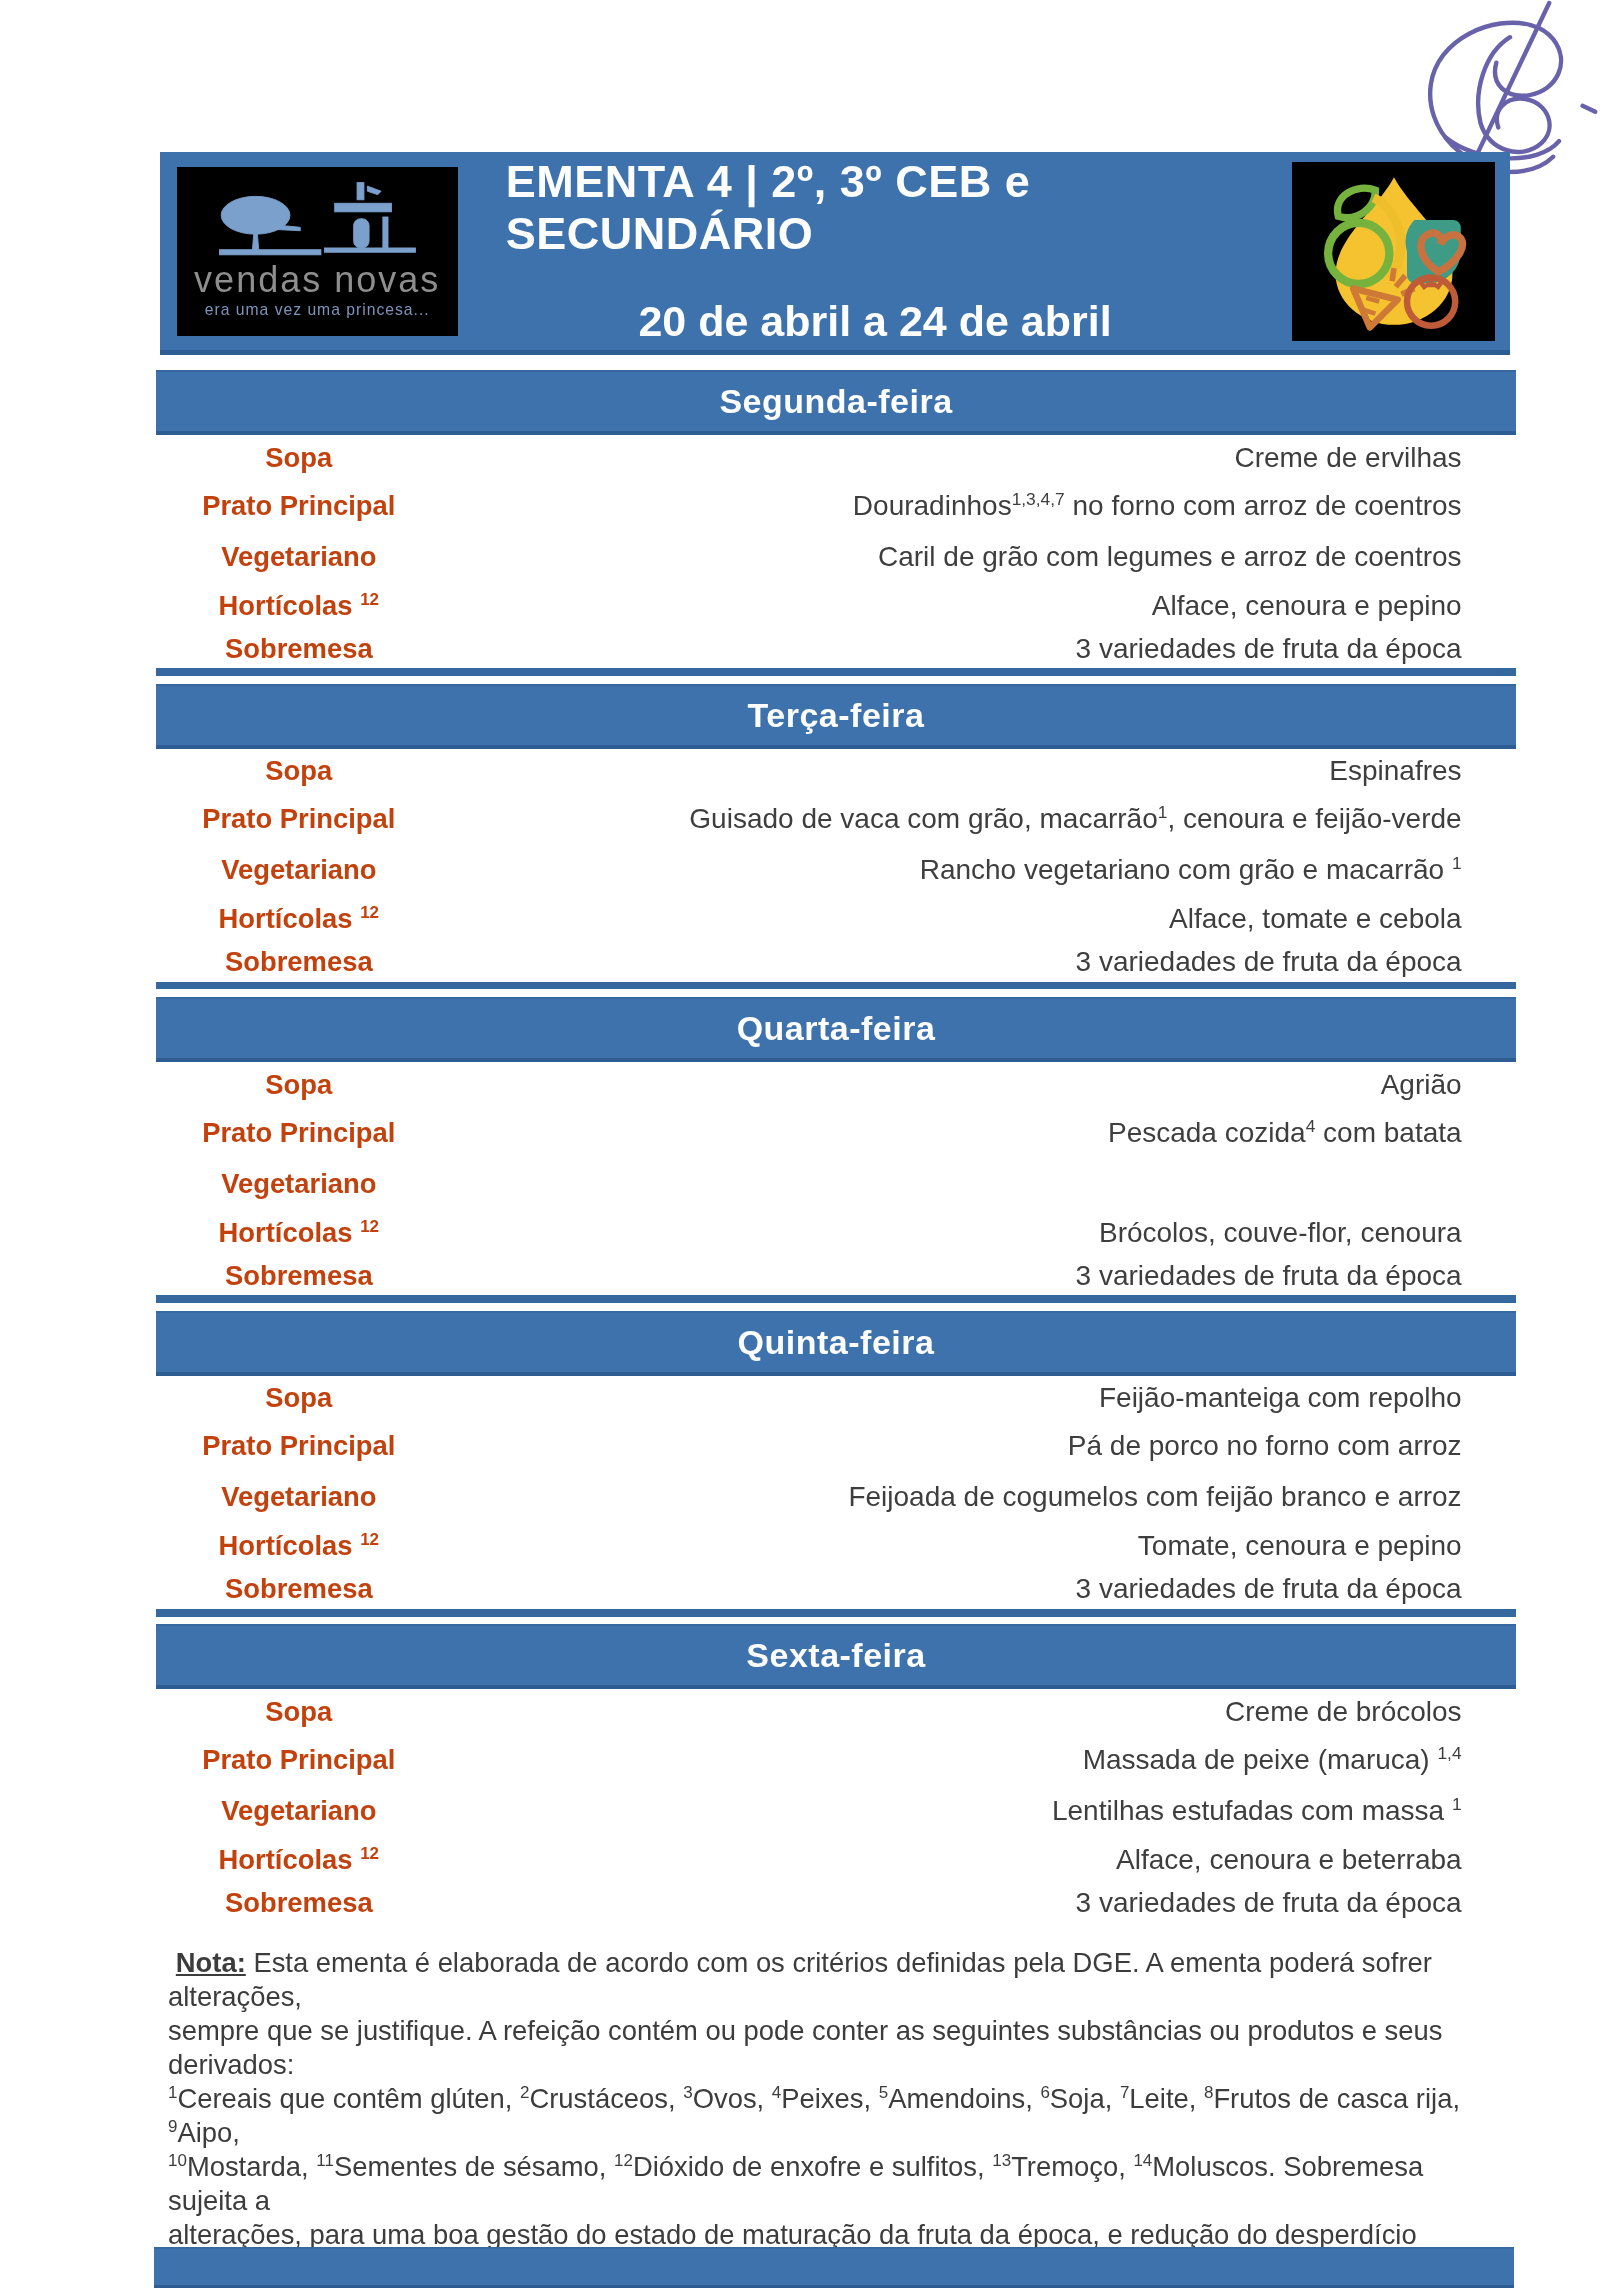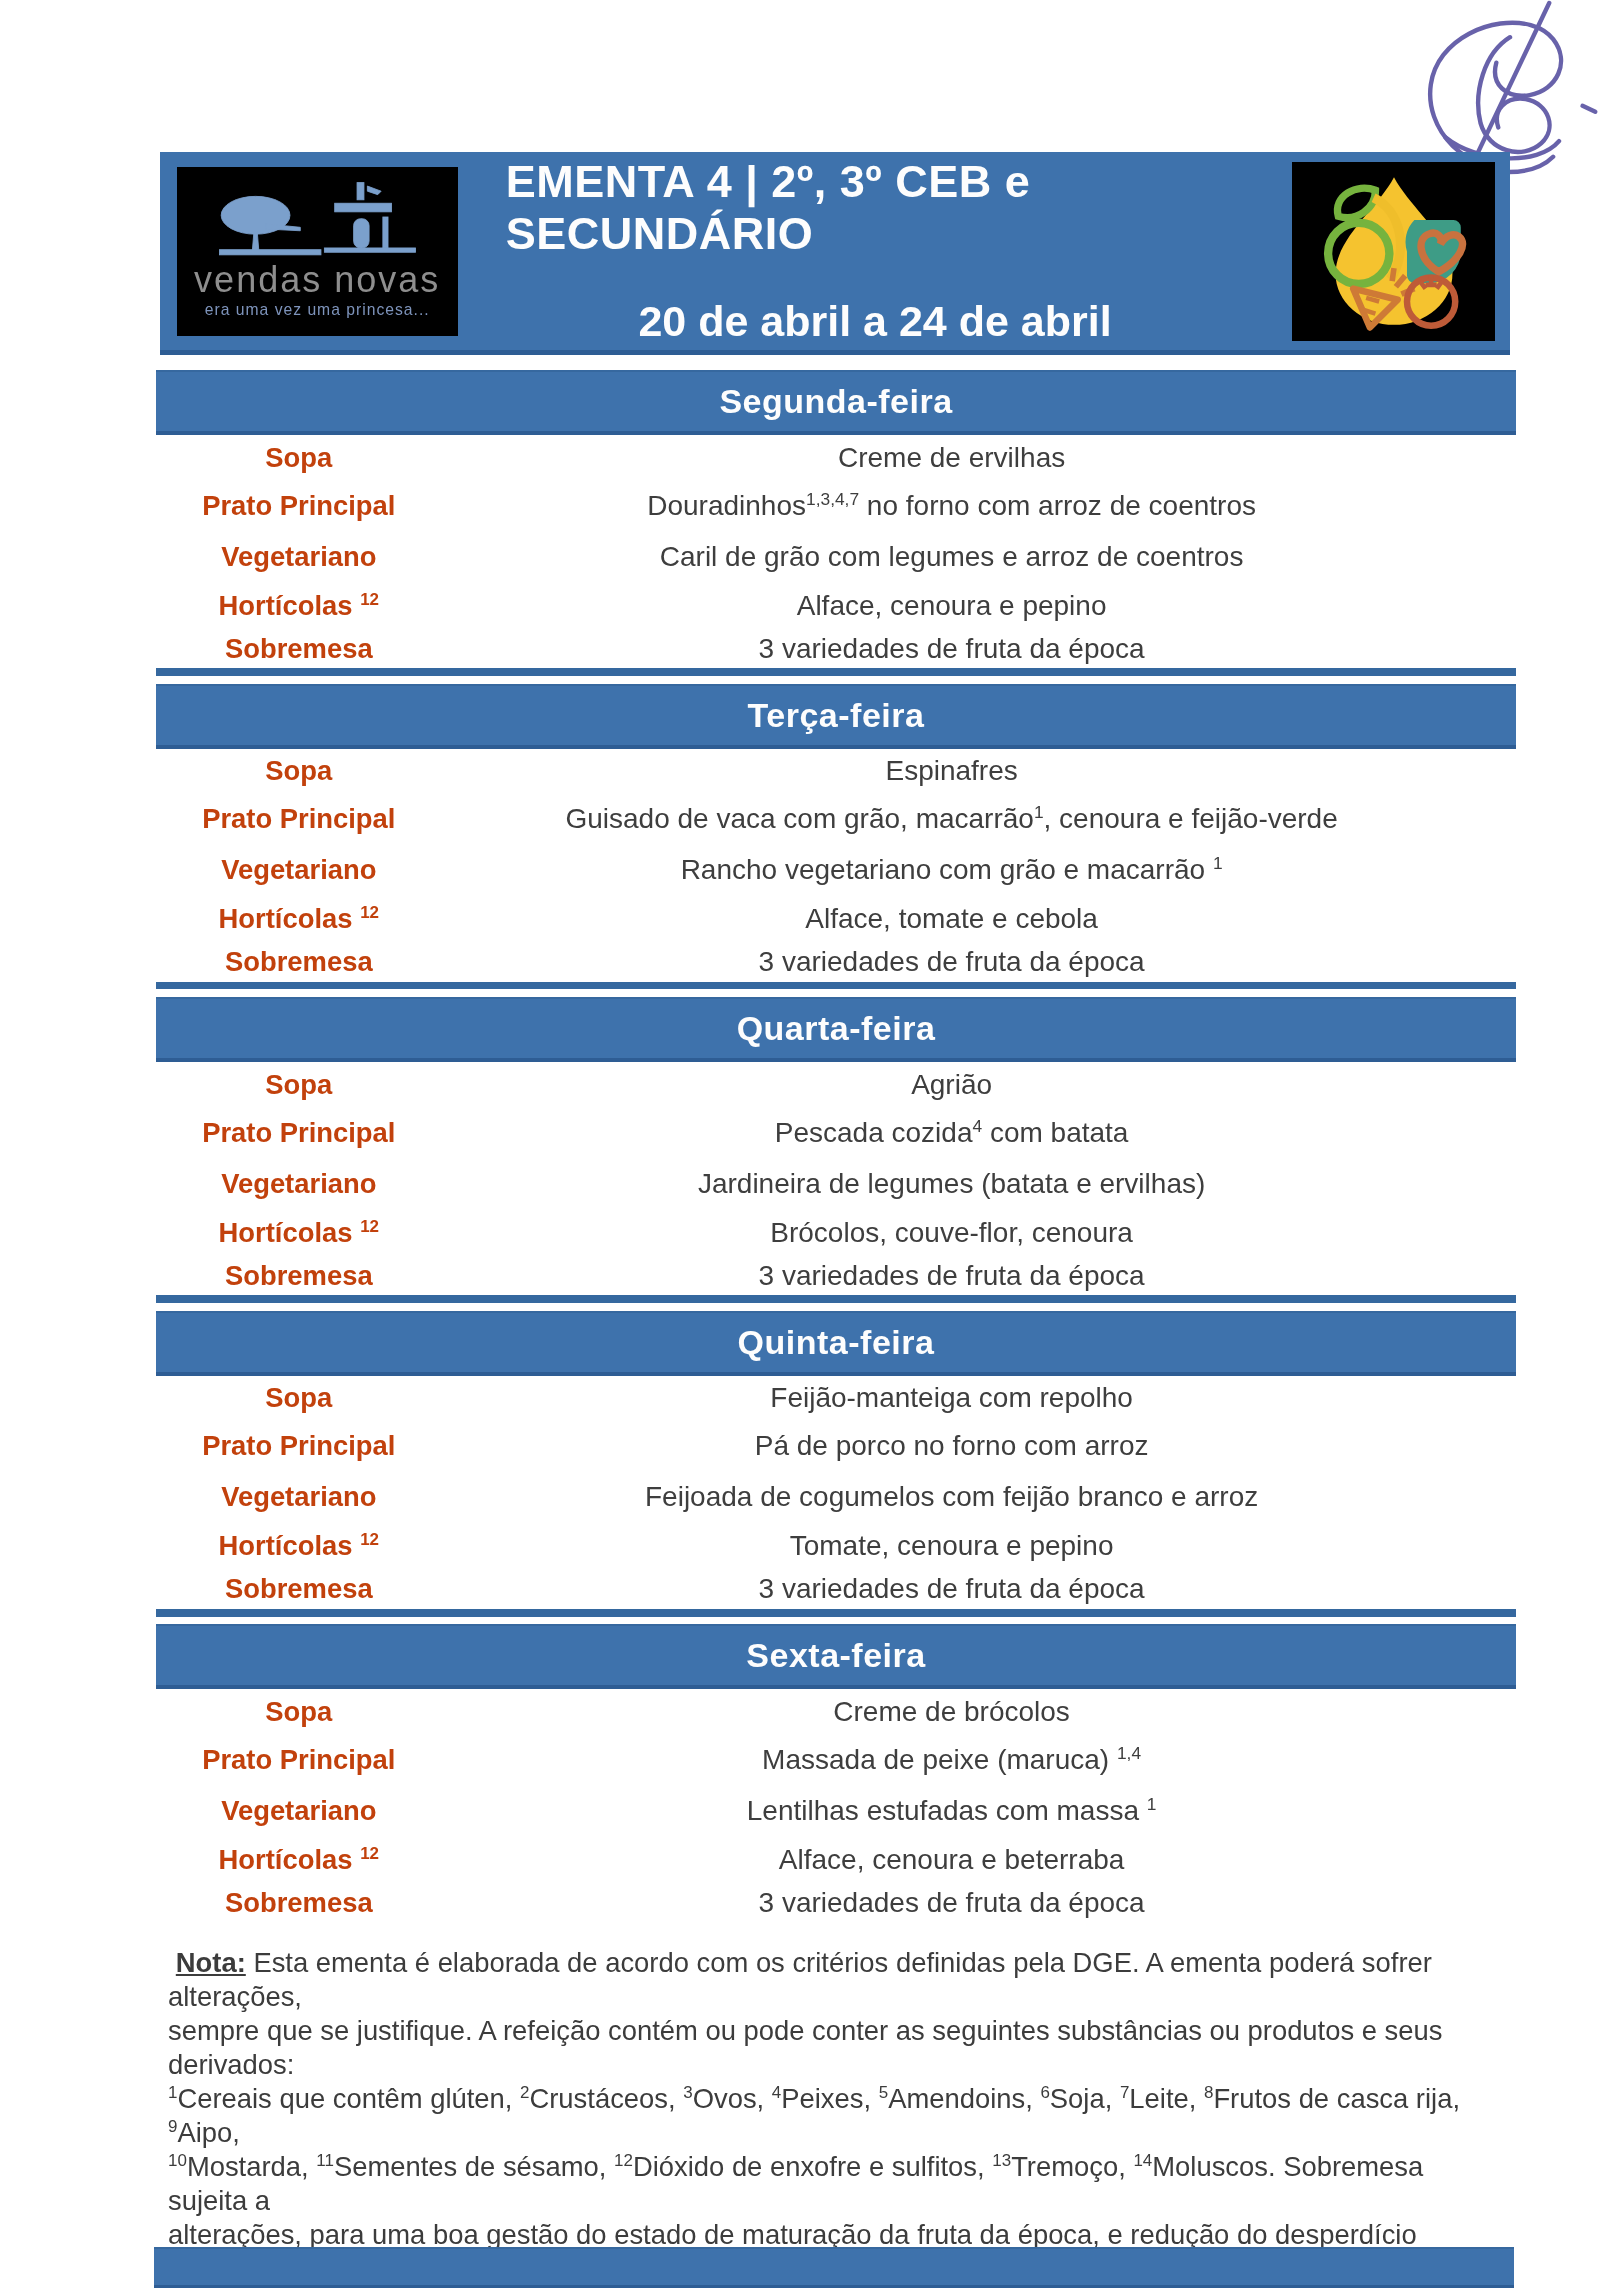--- a/index.html
+++ b/index.html
@@ -47,21 +47,21 @@
     height:65px;background:#3E72AC;box-sizing:border-box;
     border-top:2.9px solid #36689F;border-bottom:4.9px solid #2E5D94;
     display:flex;align-items:center;justify-content:center;
   }
   .day-bar span{color:#fdfdfd;font-weight:bold;font-size:34px;letter-spacing:0.5px;}
   .day-body{background:#ffffff;}
   .menu-row{display:flex;align-items:center;}
   .menu-label{
     width:21%;text-align:center;font-weight:bold;color:#c2410c;font-size:27.4px;
   }
-  .menu-value{flex:1;text-align:center;color:#3E3E3E;font-size:28px;padding-right:4%;}
+  .menu-value{flex:1;text-align:right;color:#3E3E3E;font-size:28px;padding-right:4%;}
   .row-sopa{height:45px;}
   .row-prato{height:51px;}
   .row-veg{height:51px;}
   .row-hort{height:47px;}
   .row-sobr{height:39px;}
   sup{font-size:0.62em;line-height:0;}
   .day-sep{height:7.8px;background:#35689F;}
   .day:last-child .day-sep{display:none;}
 
   
@@ -202,21 +202,20 @@
           <div class="menu-row row-sopa">
             <div class="menu-label">Sopa</div>
             <div class="menu-value">Agrião</div>
           </div>
           <div class="menu-row row-prato">
             <div class="menu-label">Prato Principal</div>
             <div class="menu-value">Pescada cozida<sup>4</sup> com batata</div>
           </div>
           <div class="menu-row row-veg">
             <div class="menu-label">Vegetariano</div>
-            <div class="menu-value">Jardineira de legumes (batata e ervilhas)</div>
           </div>
           <div class="menu-row row-hort">
             <div class="menu-label">Hortícolas <sup>12</sup></div>
             <div class="menu-value">Brócolos, couve-flor, cenoura</div>
           </div>
           <div class="menu-row row-sobr">
             <div class="menu-label">Sobremesa</div>
             <div class="menu-value">3 variedades de fruta da época</div>
           </div>
         </div>

